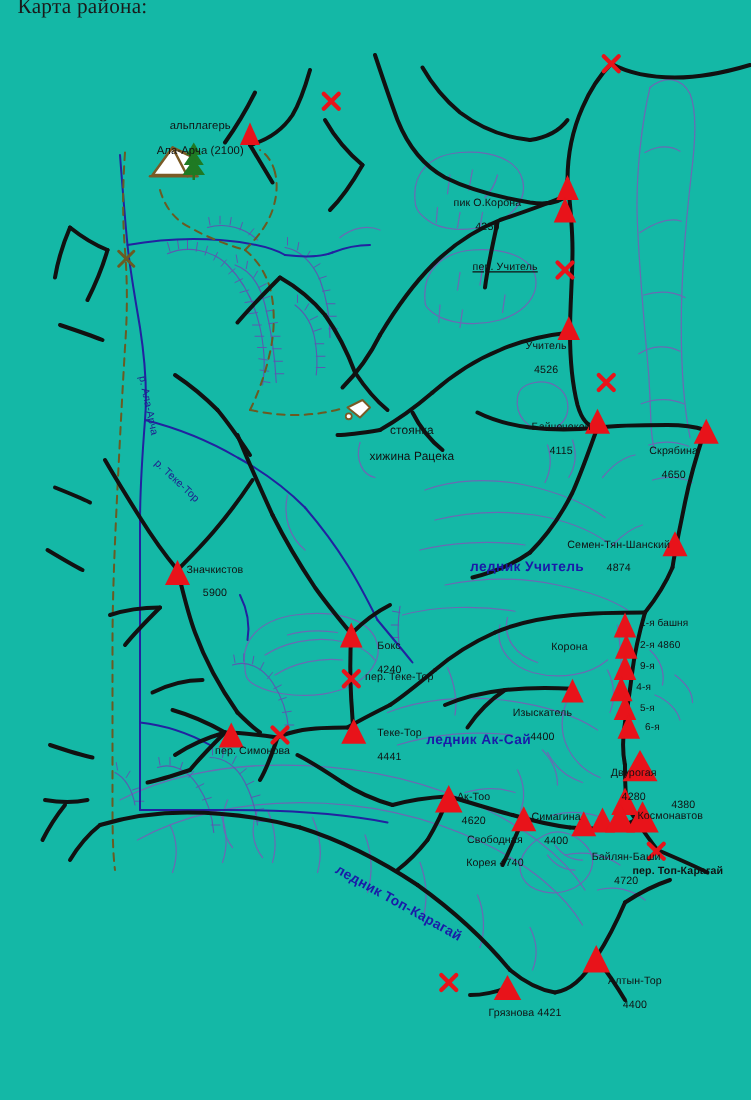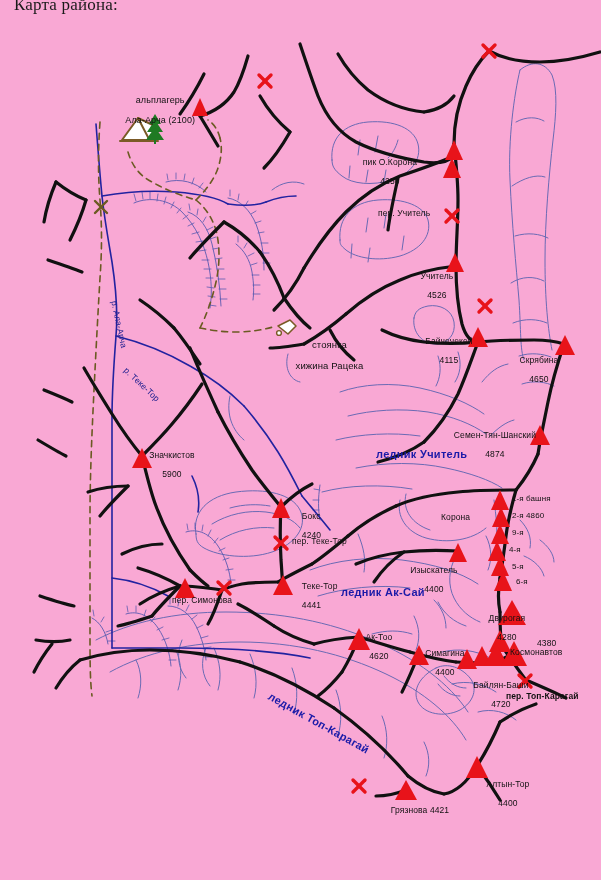--- a/index.html
+++ b/index.html
@@ -11,21 +11,21 @@
     width: 601px;
     height: 880px;
     font-family: "Liberation Sans", sans-serif;
     position: relative;
     overflow: hidden;
   }
   #page {
     position: relative;
     width: 601px;
     height: 880px;
-    background: #f9a8d4;
+    background: #14b8a6;
   }
   #page-title {
     position: absolute;
     left: 14px;
     top: -5px;
     font-family: "Liberation Serif", serif;
     font-size: 17px;
     color: #1a1a1a;
     letter-spacing: 0.2px;
     white-space: nowrap;
@@ -585,20 +585,24 @@
   <div class="map-label center" style="left:374px; top:623px;">
     <span>Ак-Тоо</span><br>
     <span>4620</span>
   </div>
 
   <div class="map-label center" style="left:440px; top:639px;">
     <span>Симагина</span><br>
     <span>4400</span>
   </div>
 
+  <div class="map-label center" style="left:391px; top:657px;">
+    <span>Свободная</span><br>
+    <span>Корея 4740</span>
+  </div>
 
   <div class="map-label center" style="left:496px; top:671px;">
     <span>Байлян-Баши</span><br>
     <span>4720</span>
   </div>
 
   <div class="map-label" style="left:510px; top:648px;">Космонавтов</div>
 
   <div class="map-label center" style="left:503px; top:770px;">
     <span>Алтын-Тор</span><br>
@@ -611,18 +615,18 @@
 
   <div class="map-label" style="left:537px; top:617px;margin-top:22px;">4380</div>
 
   <div class="map-label label-tower" style="left:512px; top:495px;">1-я башня</div>
   <div class="map-label label-tower" style="left:512px; top:512px;">2-я 4860</div>
   <div class="map-label label-tower" style="left:512px; top:529px;">9-я</div>
   <div class="map-label label-tower" style="left:509px; top:546px;">4-я</div>
   <div class="map-label label-tower" style="left:512px; top:563px;">5-я</div>
   <div class="map-label label-tower" style="left:516px; top:578px;text-align:center;">6-я</div>
 
-  <div class="map-label" style="left:378px; top:209px;">пер. Учитель</div>
+  <div class="map-label" style="left:378px; top:209px;text-decoration:underline;">пер. Учитель</div>
   <div class="map-label" style="left:292px; top:537px;">пер. Теке-Тор</div>
   <div class="map-label" style="left:172px; top:596px;">пер. Симонова</div>
   <div class="map-label" style="left:506px; top:692px; font-weight:bold; font-size:8.5px;">пер. Топ-Карагай</div>
 
 </div>
 
 </body></html>

